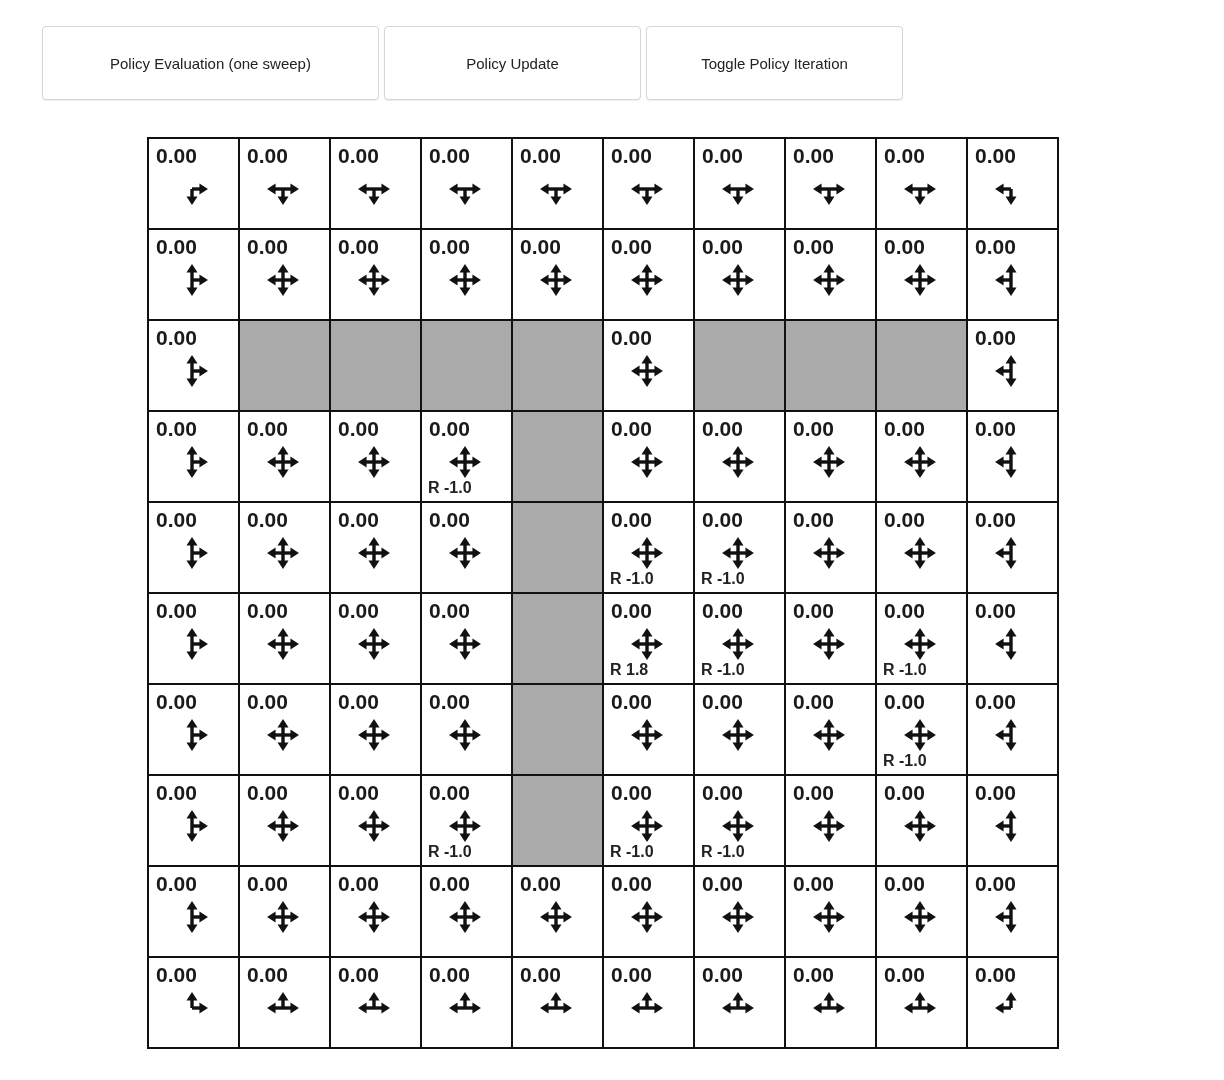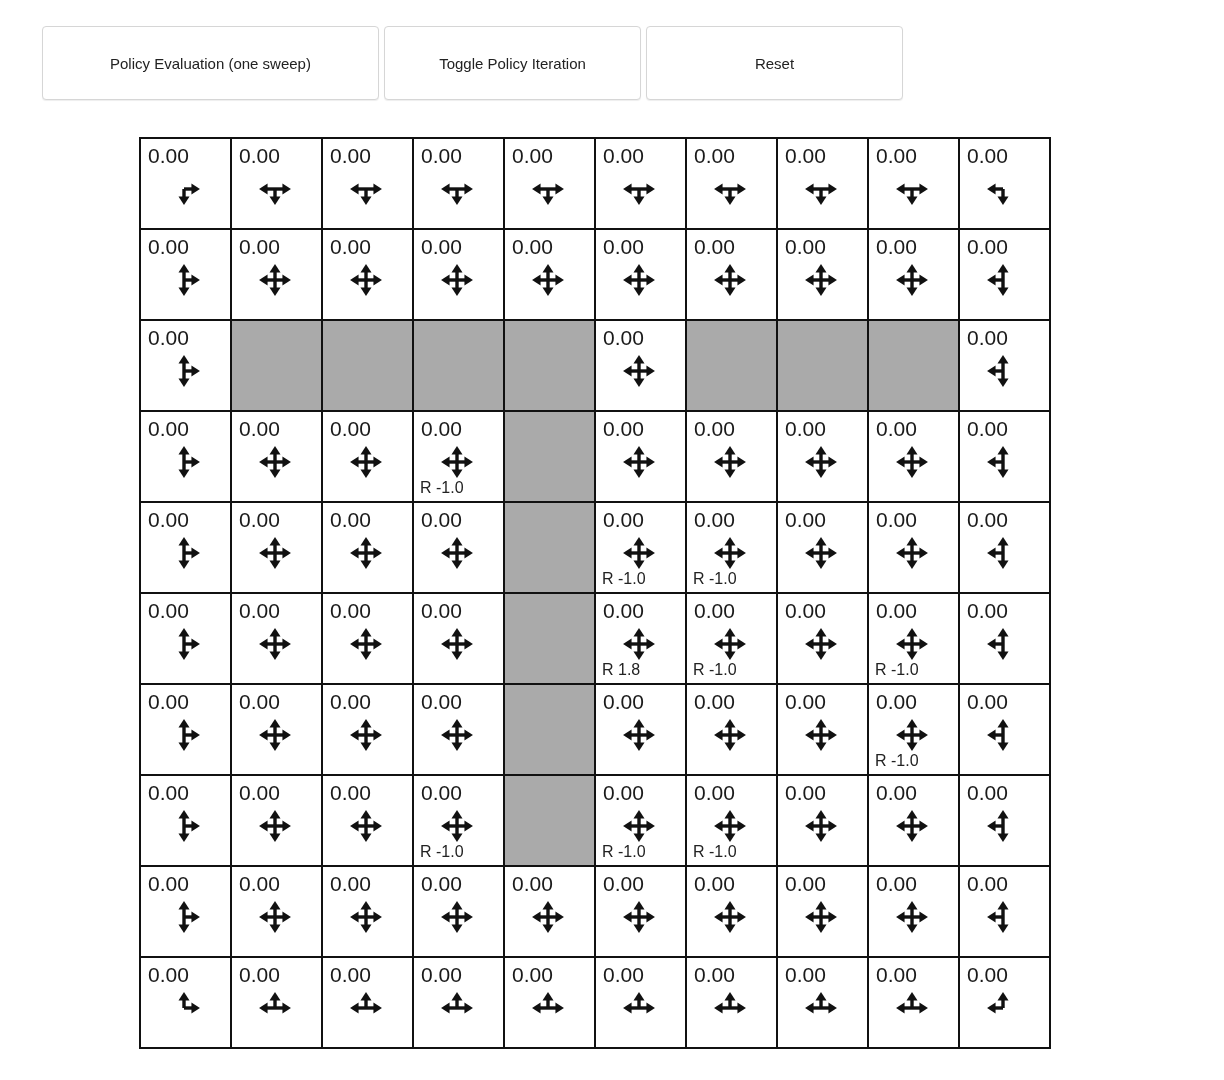--- a/index.html
+++ b/index.html
@@ -34,28 +34,29 @@
     cursor: pointer;
     padding: 0 10px;
   }
   .btn-wide  { width: 337px; }
   .btn-norm  { width: 257px; }
 
   
   .grid {
     position: absolute;
     top: 137px;
-    left: 139px;
+    left: 147px;
     display: grid;
     grid-template-columns: repeat(10, 91px);
     grid-auto-rows: 91px;
     border-top: 2px solid #111111;
     border-left: 2px solid #111111;
     width: 910px;
     background: #8b5cf6;
+    font-weight: bold;
   }
   .cell {
     position: relative;
     box-sizing: border-box;
     width: 91px;
     height: 91px;
     border-right: 2px solid #111111;
     border-bottom: 2px solid #111111;
     background: #ffffff;
   }
@@ -82,22 +83,22 @@
     color: #222222;
   }
 </style>
 </head>
 <body>
 
 <div class="page">
 
   <div class="toolbar">
     <button class="btn btn-wide">Policy Evaluation (one sweep)</button>
+    <button class="btn btn-norm">Policy Update</button>
     <button class="btn btn-norm">Toggle Policy Iteration</button>
-    <button class="btn btn-norm">Reset</button>
   </div>
 
   <div class="grid" id="grid">
       <div class="cell">
         <div class="val">0.00</div>
         <svg class="glyph" viewBox="-16 -16 32 32" width="34" height="34">
           <line x1="0" y1="0" x2="0" y2="8" stroke="#111111" stroke-width="3.2"></line>
           <polygon points="0,15 -5.2,7 5.2,7" fill="#111111"></polygon>
           <line x1="0" y1="0" x2="8" y2="0" stroke="#111111" stroke-width="3.2"></line>
           <polygon points="15,0 7,5.2 7,-5.2" fill="#111111"></polygon>

